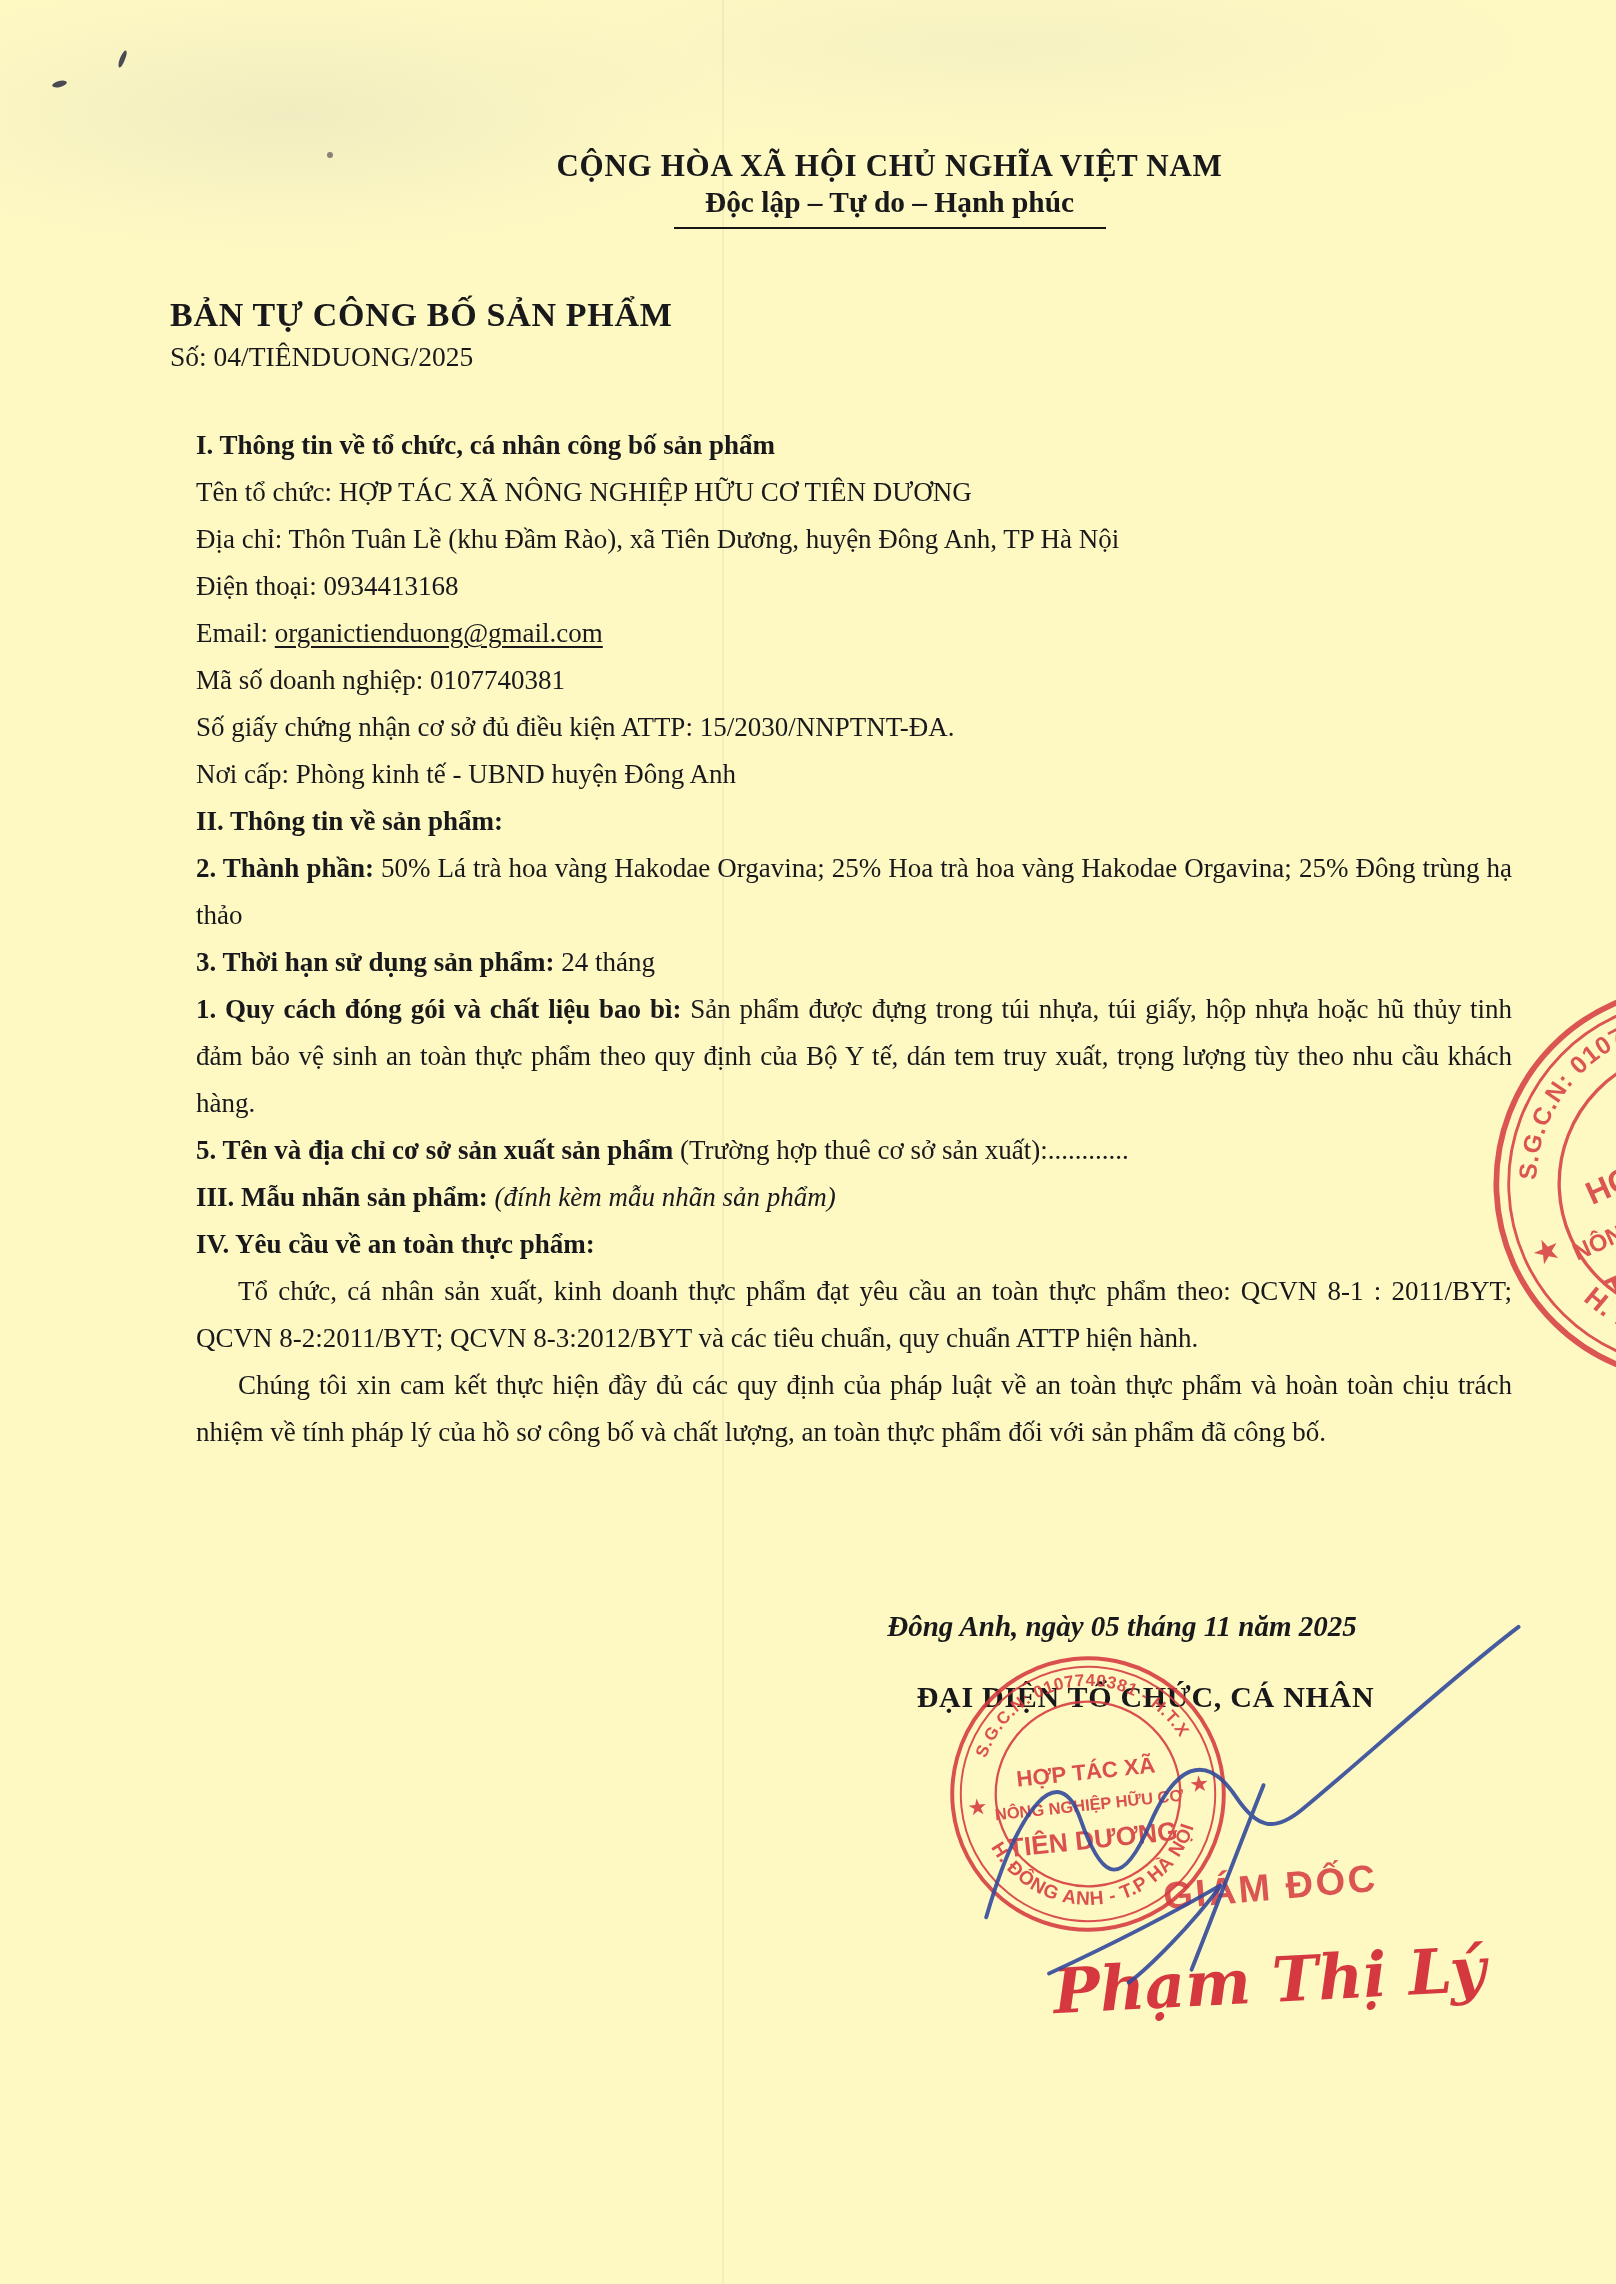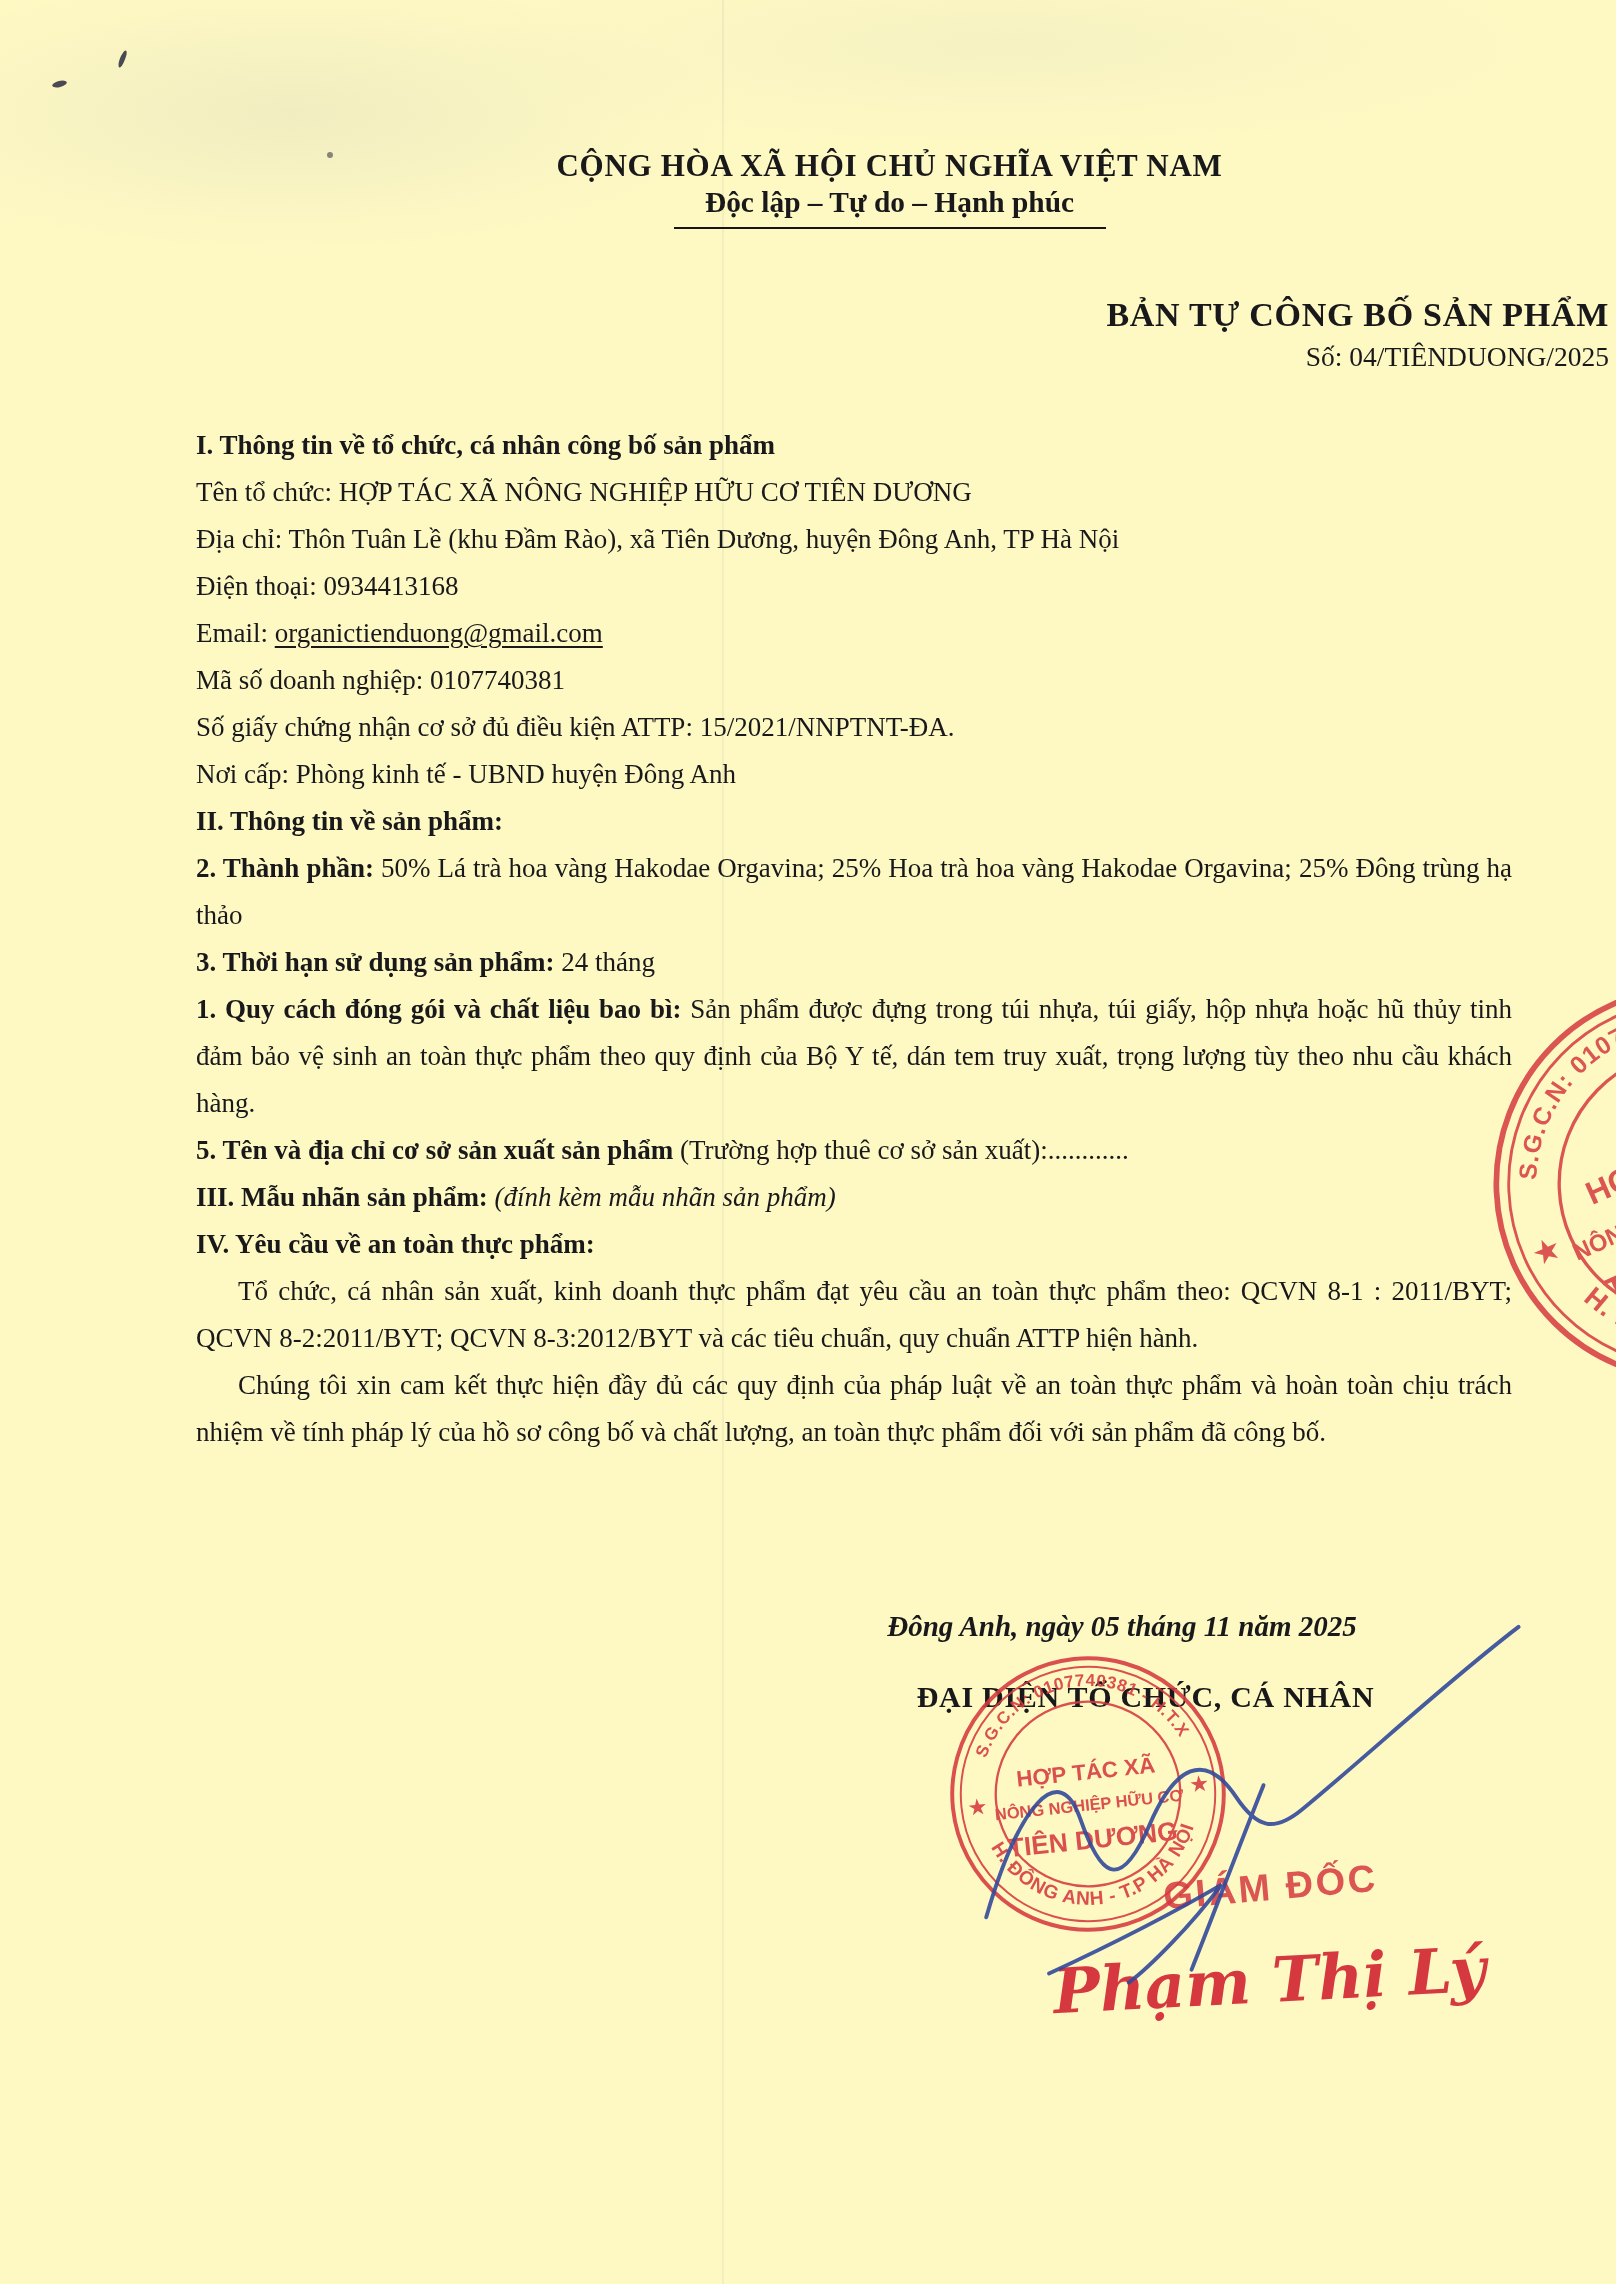--- a/index.html
+++ b/index.html
@@ -19,21 +19,21 @@
   .speck{position:absolute;background:#4a4a52;}
   .speck.s1{left:120px;top:50px;width:5.2px;height:17.7px;border-radius:60% 40% 50% 50%;transform:rotate(20deg);}
   .speck.s2{left:52px;top:81px;width:15px;height:5.9px;border-radius:50%;transform:rotate(-14deg);}
   .speck.s3{left:327px;top:152px;width:5.9px;height:5.9px;border-radius:50%;opacity:.65;}
 
   .header{position:absolute;top:148px;left:170px;width:1439px;text-align:center;}
   .h-line1{font-size:31px;font-weight:700;letter-spacing:0.7px;}
   .h-line2{font-size:29.4px;font-weight:700;margin-top:2px;}
   .h-rule{width:432px;height:2.6px;background:#161616;margin:7.9px auto 0;}
 
-  .title-block{position:absolute;top:296px;left:170px;width:1439px;text-align:right;}
+  .title-block{position:absolute;top:296px;left:170px;width:1439px;text-align:left;}
   .doc-title{font-size:34px;font-weight:700;letter-spacing:0.7px;}
   .doc-number{font-size:27.5px;margin-top:6.5px;}
 
   .body-text{position:absolute;top:422px;left:196px;width:1316px;
     font-size:27px;line-height:47px;text-align:justify;}
   .para{margin:0;}
   .para.indent{text-indent:42px;}
   .b{font-weight:700;}
   .i{font-style:italic;}
   .u{text-decoration:underline;text-underline-offset:3.9px;}
@@ -80,21 +80,21 @@
     <div class="doc-number">Số: 04/TIÊNDUONG/2025</div>
   </div>
 
   <div class="body-text">
       <div class="para"><span class="b">I. Thông tin về tổ chức, cá nhân công bố sản phẩm</span></div>
       <div class="para"><span>Tên tổ chức: HỢP TÁC XÃ NÔNG NGHIỆP HỮU CƠ TIÊN DƯƠNG</span></div>
       <div class="para"><span>Địa chỉ: Thôn Tuân Lề (khu Đầm Rào), xã Tiên Dương, huyện Đông Anh, TP Hà Nội</span></div>
       <div class="para"><span>Điện thoại: 0934413168</span></div>
       <div class="para"><span>Email: </span><span class="u">organictienduong@gmail.com</span></div>
       <div class="para"><span>Mã số doanh nghiệp: 0107740381</span></div>
-      <div class="para"><span>Số giấy chứng nhận cơ sở đủ điều kiện ATTP: 15/2021/NNPTNT-ĐA.</span></div>
+      <div class="para"><span>Số giấy chứng nhận cơ sở đủ điều kiện ATTP: 15/2030/NNPTNT-ĐA.</span></div>
       <div class="para"><span>Nơi cấp: Phòng kinh tế - UBND huyện Đông Anh</span></div>
       <div class="para"><span class="b">II. Thông tin về sản phẩm:</span></div>
       <div class="para"><span class="b">2. Thành phần:</span><span> 50% Lá trà hoa vàng Hakodae Orgavina; 25% Hoa trà hoa vàng Hakodae Orgavina; 25% Đông trùng hạ thảo</span></div>
       <div class="para"><span class="b">3. Thời hạn sử dụng sản phẩm:</span><span> 24 tháng</span></div>
       <div class="para"><span class="b">1. Quy cách đóng gói và chất liệu bao bì:</span><span> Sản phẩm được đựng trong túi nhựa, túi giấy, hộp nhựa hoặc hũ thủy tinh đảm bảo  vệ sinh an toàn thực phẩm theo quy định của Bộ Y tế, dán tem truy xuất, trọng lượng tùy theo nhu cầu khách hàng.</span></div>
       <div class="para"><span class="b">5. Tên và địa chỉ cơ sở sản xuất sản phẩm</span><span> (Trường hợp thuê cơ sở sản xuất):............</span></div>
       <div class="para"><span class="b">III. Mẫu nhãn sản phẩm:</span><span class="i"> (đính kèm mẫu nhãn sản phẩm)</span></div>
       <div class="para"><span class="b">IV. Yêu cầu về an toàn thực phẩm:</span></div>
       <div class="para indent"><span>Tổ chức, cá nhân sản xuất, kinh doanh thực phẩm đạt yêu cầu an toàn thực phẩm theo: QCVN 8-1 : 2011/BYT; QCVN 8-2:2011/BYT; QCVN 8-3:2012/BYT và các tiêu chuẩn, quy chuẩn ATTP hiện hành.</span></div>
       <div class="para indent"><span>Chúng tôi xin cam kết thực hiện đầy đủ các quy định của pháp luật về an toàn thực phẩm và hoàn toàn chịu trách nhiệm về tính pháp lý của hồ sơ công bố và chất lượng, an toàn thực phẩm đối với sản phẩm đã công bố.</span></div>

